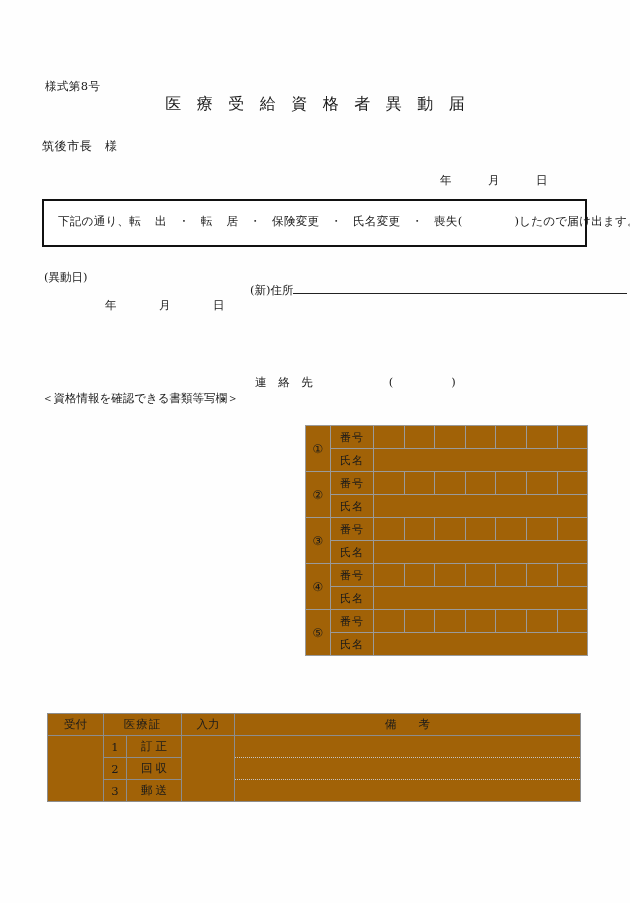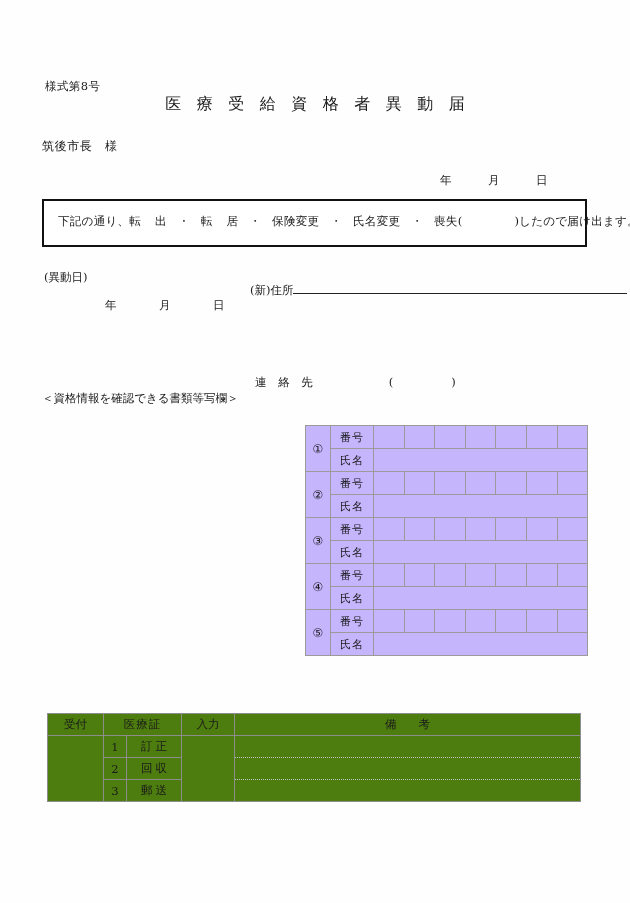--- a/index.html
+++ b/index.html
@@ -114,21 +114,21 @@
     border-collapse: collapse;
     table-layout: fixed;
   }
   .main-table td {
     border: 1px solid #9a9a9a;
     height: 22px;
     font-size: 11px;
     text-align: center;
     vertical-align: middle;
     padding: 0;
-    background: #c4b5fd;
+    background: #a16207;
   }
   .main-table td.idx {
     width: 24px;
     font-size: 12px;
   }
   .main-table td.rlabel {
     width: 42px;
     letter-spacing: 1px;
   }
   .main-table td.numcell { width: 29.6px; }
@@ -142,21 +142,21 @@
     border: 1px solid #8d8d8d;
   }
   .admin-table td, .admin-table th {
     border: 1px solid #8d8d8d;
     font-size: 11.5px;
     font-weight: normal;
     text-align: center;
     vertical-align: middle;
     padding: 0;
     height: 21px;
-    background: #4d7c0f;
+    background: #a16207;
   }
   .admin-table .c-uketsuke { width: 55px; }
   .admin-table .c-num      { width: 22px; }
   .admin-table .c-kind     { width: 54px; letter-spacing: 3px; text-indent: 3px; }
   .admin-table .c-nyuryoku { width: 52px; }
   .admin-table .c-biko     { width: 345px; }
   .admin-table .hdr-biko   { letter-spacing: 22px; text-indent: 22px; }
   .admin-table .hdr-iryo   { letter-spacing: 1px; }
   .admin-table td.biko-cell {
     border: none;

